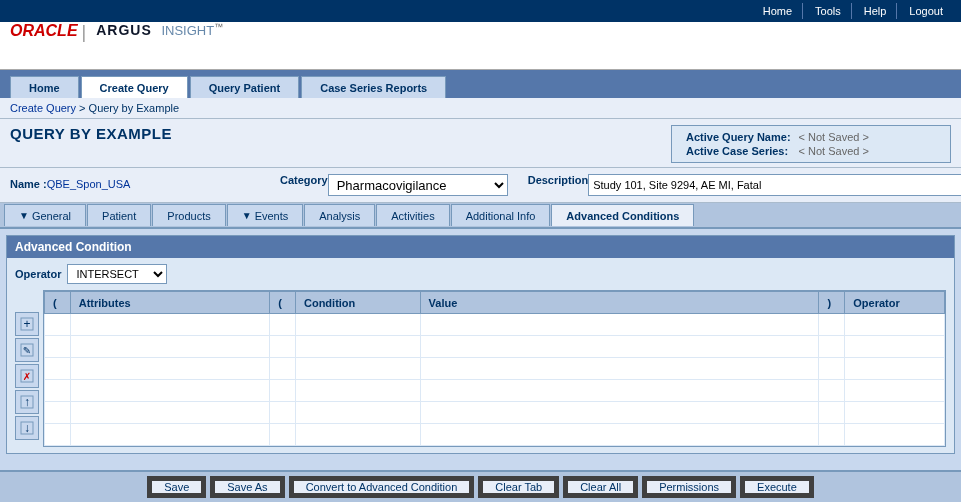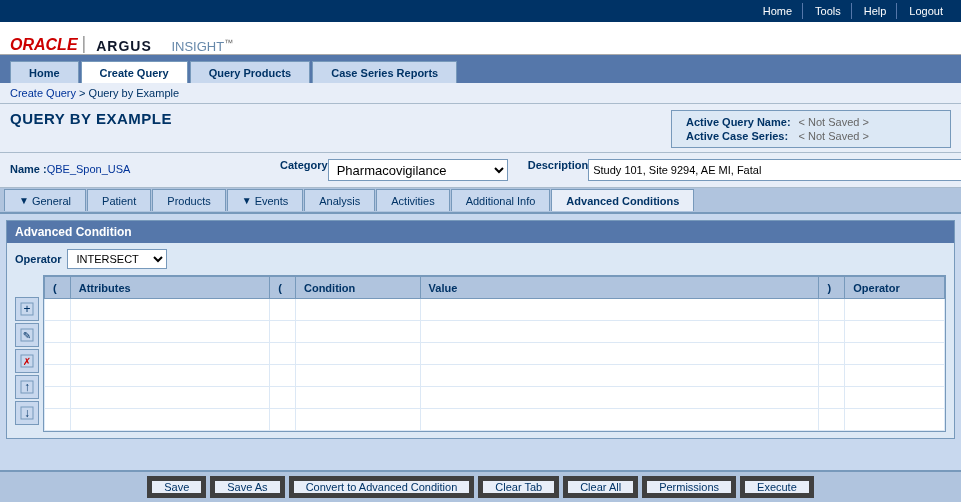--- a/index.html
+++ b/index.html
@@ -20,44 +20,44 @@
       font-size: 11px;
       padding: 2px 10px;
       cursor: pointer;
       border-right: 1px solid #5577aa;
     }
     .top-nav-item:last-child { border-right: none; }
 
     
     .logo-bar {
       background: #fff;
-      height: 33px;
-      display: flex;
-      align-items: flex-end;
+      height: 48px;
+      display: flex;
+      align-items: flex-start;
       padding-left: 10px;
       border-bottom: 1px solid #aaa;
     }
     .oracle-logo {
       color: #cc0000;
       font-size: 16px;
       font-weight: bold;
       font-style: italic;
     }
     .argus-logo {
       color: #0f172a;
       font-size: 14px;
       font-weight: bold;
       margin-left: 6px;
       letter-spacing: 1px;
     }
     .insight-logo {
       color: #6688aa;
       font-size: 13px;
       font-weight: normal;
-      margin-left: 16px;
+      margin-left: 6px;
     }
     .trademark { font-size: 9px; color: #666; vertical-align: super; }
 
     
     .main-nav {
       background: #5577aa;
       height: 28px;
       display: flex;
       align-items: flex-end;
       padding-left: 10px;
@@ -311,21 +311,21 @@
   <div class="logo-bar">
     <span class="oracle-logo">ORACLE</span>
     <span style="color:#999; margin: 0 4px; font-size:18px;">|</span>
     <span class="argus-logo">ARGUS</span>
     <span class="insight-logo">&nbsp;<span>INSIGHT</span><span class="trademark">™</span></span>
   </div>
 
   <div class="main-nav">
     <div class="main-tab">Home</div>
     <div class="main-tab active">Create Query</div>
-    <div class="main-tab">Query Products</div>
+    <div class="main-tab">Query Patient</div>
     <div class="main-tab">Case Series Reports</div>
   </div>
 
   <div class="breadcrumb">
     <a href="#">Create Query</a>
     <span> &gt; </span>
     <span>Query by Example</span>
   </div>
 
   <div class="page-header">

